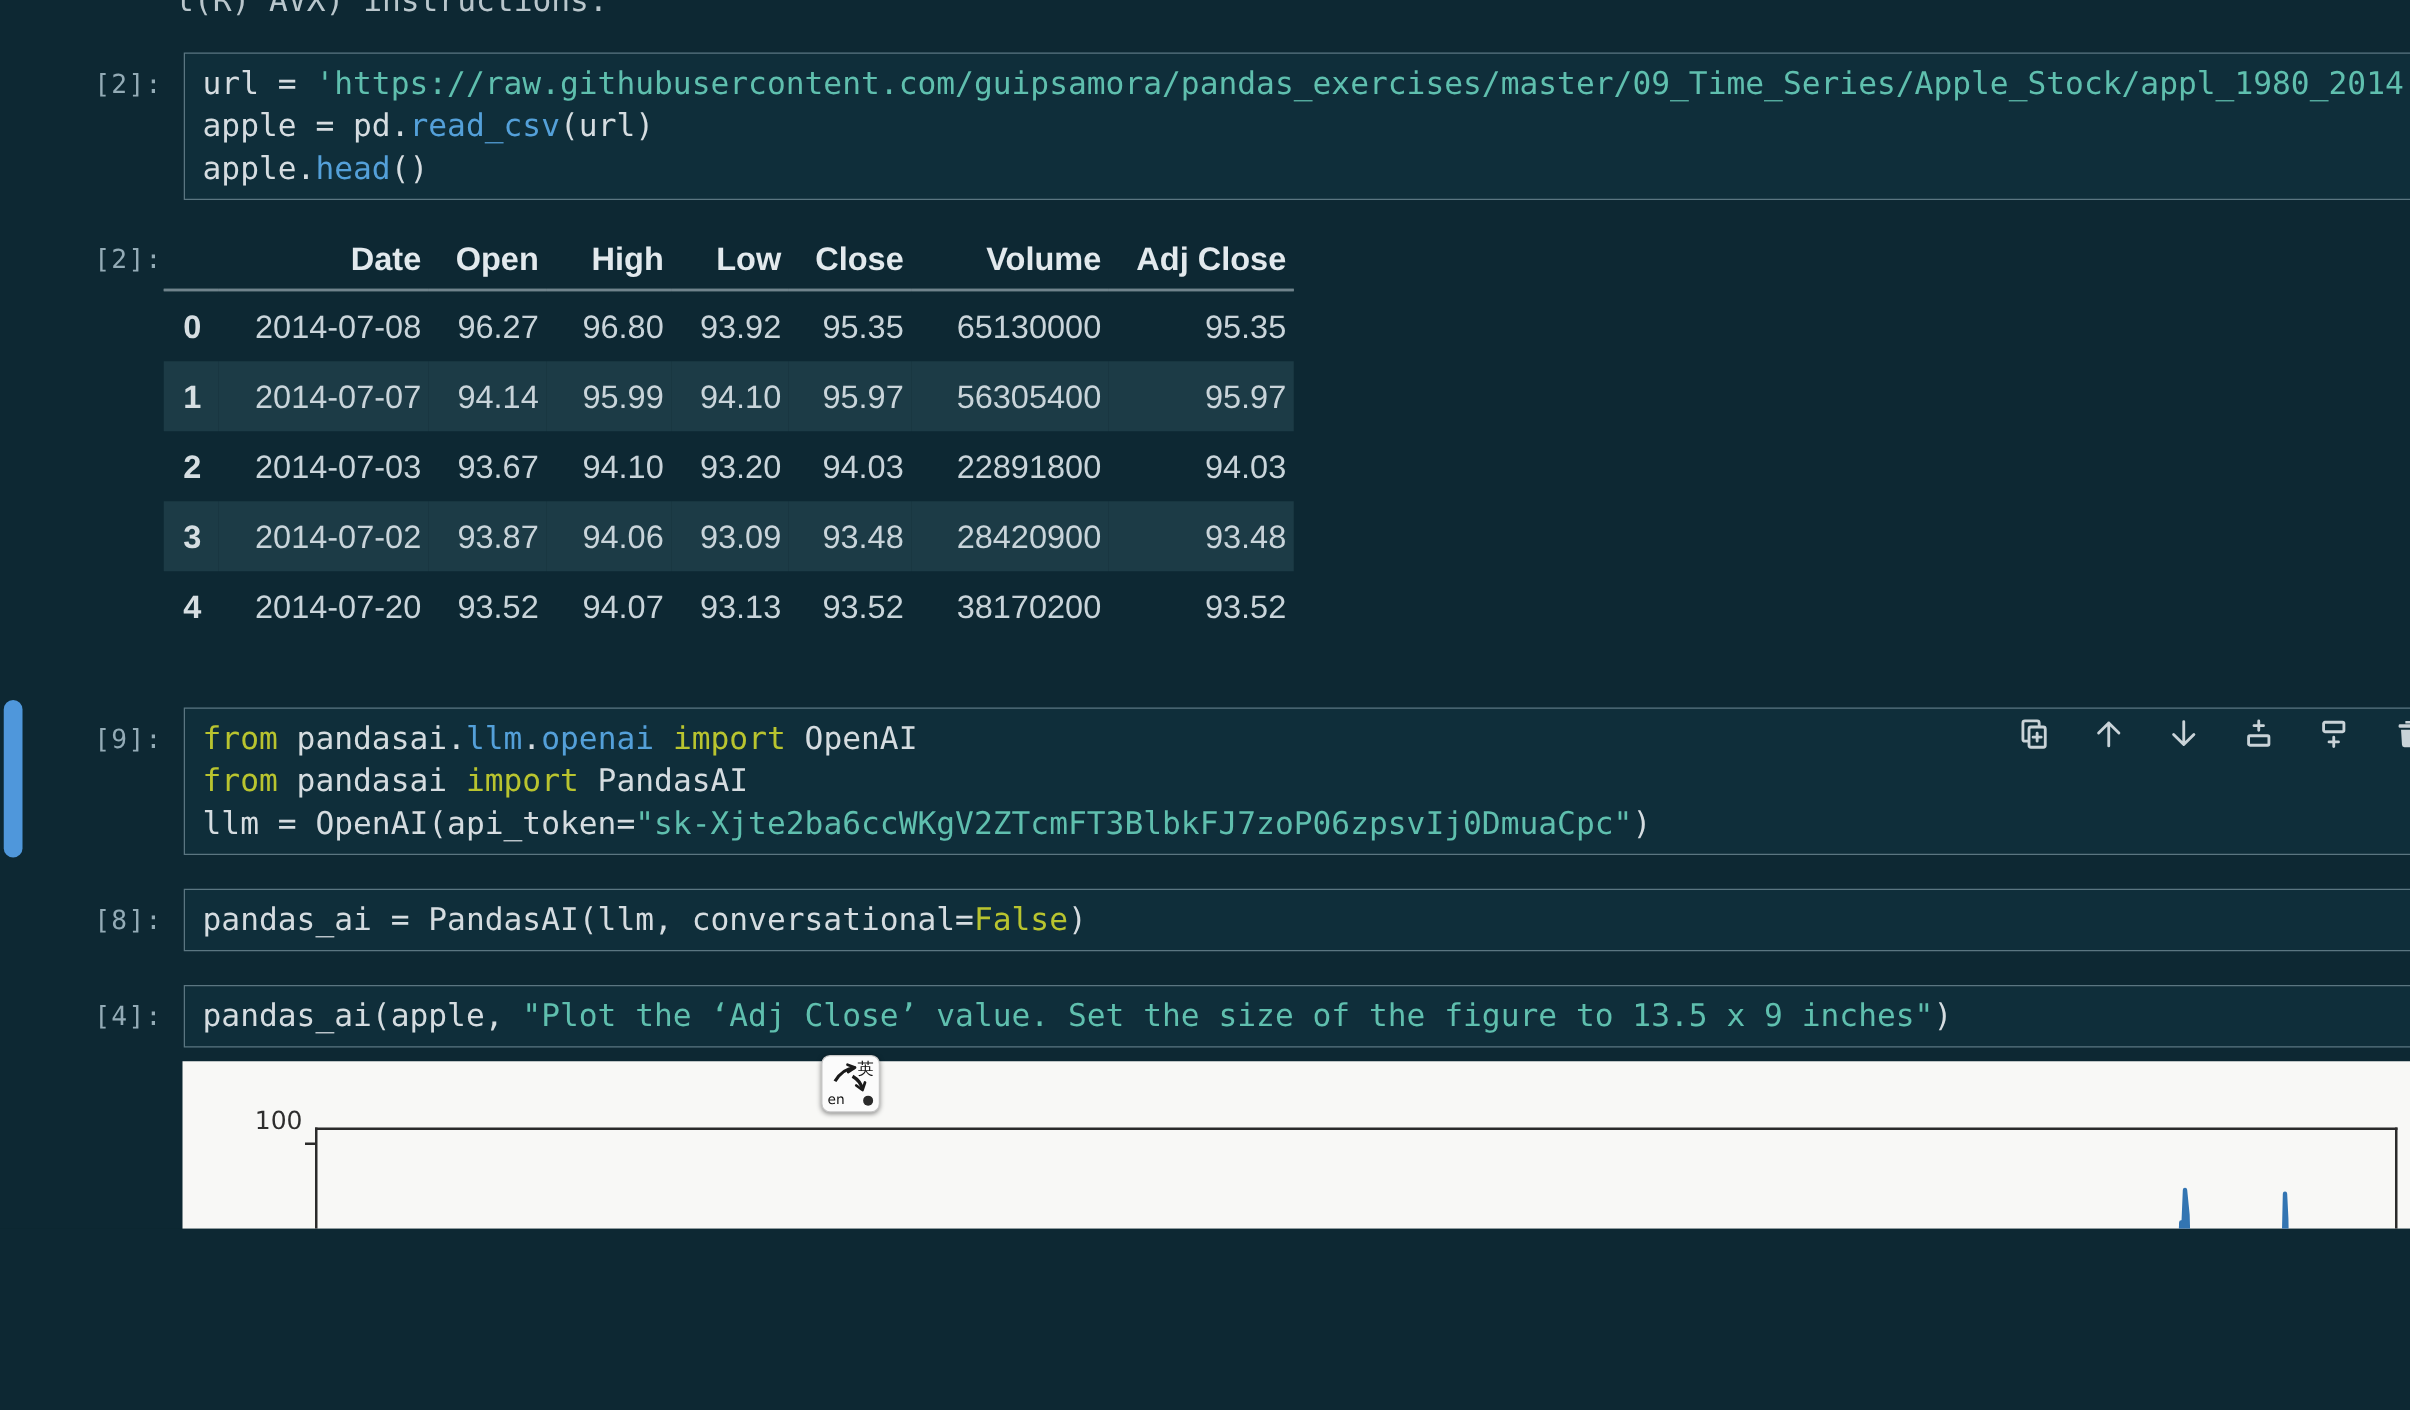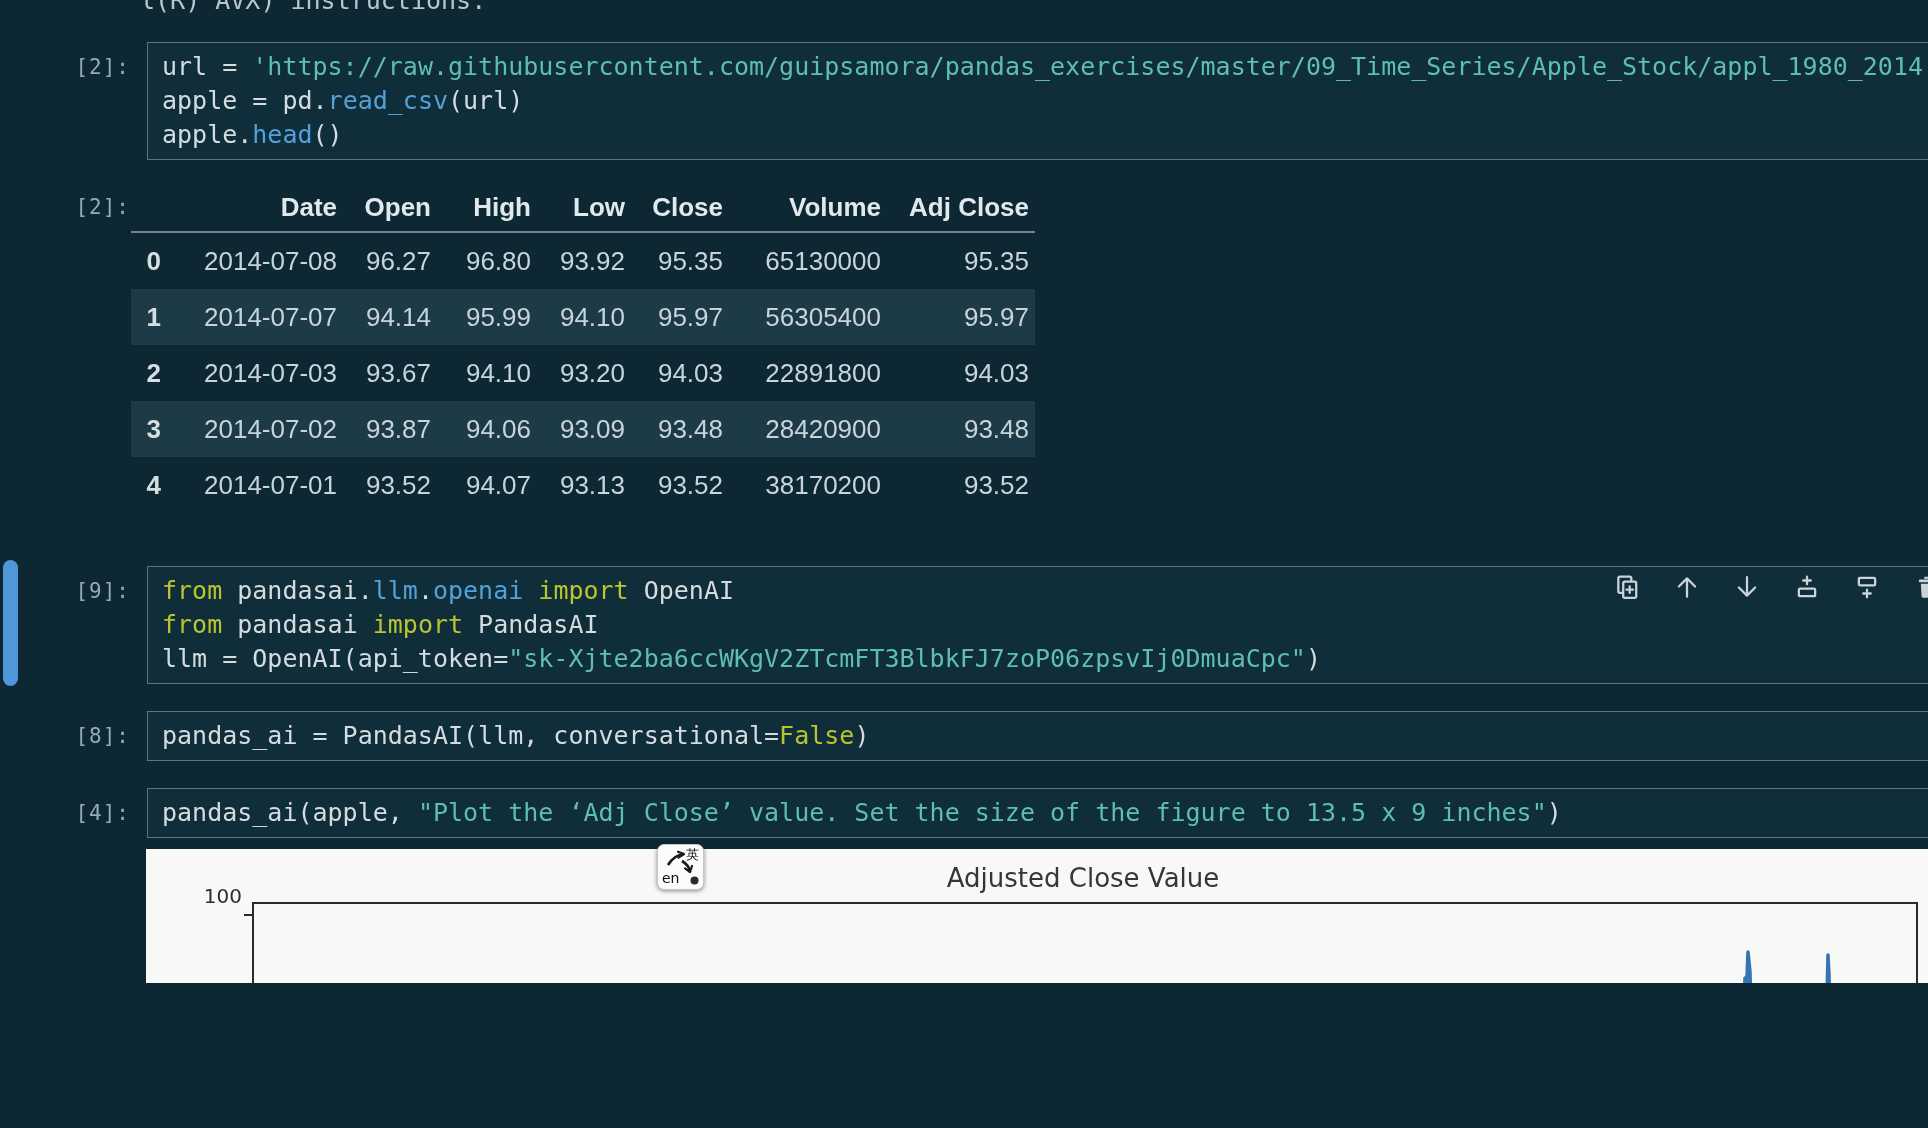--- a/index.html
+++ b/index.html
@@ -59,21 +59,21 @@
   .ytick80{top:257px}
   .ytickmark{position:absolute;left:98px;width:8px;height:2px;background:#2b2b2b;}
   .ym100{top:65px}.ym80{top:269px}
   .chart svg.lineplot{position:absolute;left:0;top:0;}
 
   
   .ime{position:absolute;left:657px;top:844px;width:45px;height:44px;background:#fbfbfb;
     border:1px solid #c6c6c6;border-radius:7px;box-shadow:0 1px 4px rgba(0,0,0,.45);
     font-family:"DejaVu Sans",sans-serif;}
   .ime .sec{position:absolute;right:4px;top:1px;font-size:13px;color:#111;}
-  .ime .pri{position:absolute;left:4px;bottom:3px;font-size:14px;color:#111;}
+  .ime .pri{position:absolute;left:4px;bottom:3px;font-size:11px;color:#111;}
   .ime svg{position:absolute;left:0;top:0;}
 </style>
 </head>
 <body>
 
 <div id="screen">
 
   <div class="console-tail">l(R) AVX) instructions.</div>
 
   <div class="cell" style="top:42px">
@@ -145,21 +145,21 @@
           <td>2014-07-02</td>
           <td>93.87</td>
           <td>94.06</td>
           <td>93.09</td>
           <td>93.48</td>
           <td>28420900</td>
           <td>93.48</td>
         </tr>
         <tr>
           <td class="idx">4</td>
-          <td>2014-07-01</td>
+          <td>2014-07-20</td>
           <td>93.52</td>
           <td>94.07</td>
           <td>93.13</td>
           <td>93.52</td>
           <td>38170200</td>
           <td>93.52</td>
         </tr>
       </tbody>
   </table>
 
@@ -220,21 +220,20 @@
   </div>
 
   <div class="cell" style="top:788px">
     <div class="prompt">[4]:</div>
     <div class="editor">
       <div class="codeline"><span class="tk-d">pandas_ai(apple, </span><span class="tk-s">"Plot the ‘Adj Close’ value. Set the size of the figure to 13.5 x 9 inches"</span><span class="tk-d">)</span></div>
     </div>
   </div>
 
   <div class="chart">
-    <div class="chart-title">Adjusted Close Value</div>
     <div class="plotbox"></div>
     <div class="ytick ytick100">100</div>
     <div class="ytick ytick80">80</div>
     <div class="ytickmark ym100"></div>
     <div class="ytickmark ym80"></div>
     <svg class="lineplot" width="1782" height="279">
       <polyline fill="none" stroke="#3375b2" stroke-width="3.5" stroke-linejoin="round" stroke-linecap="round" points="1575,283 1577,241 1578,256 1580,198 1582,226 1583,213 1585,251 1586,291 1588,291 1590,241 1592,259 1593,223 1595,236 1596,201 1598,163 1599,129 1600,151 1602,103 1604,123 1605,159 1606,147 1608,213 1609,193 1611,243 1612,291 1634,331 1654,291 1656,263 1658,261 1660,291 1669,301 1672,291 1674,236 1676,221 1677,229 1679,181 1680,193 1682,106 1683,126 1684,181 1685,301"></polyline>
     </svg>
   </div>
 

